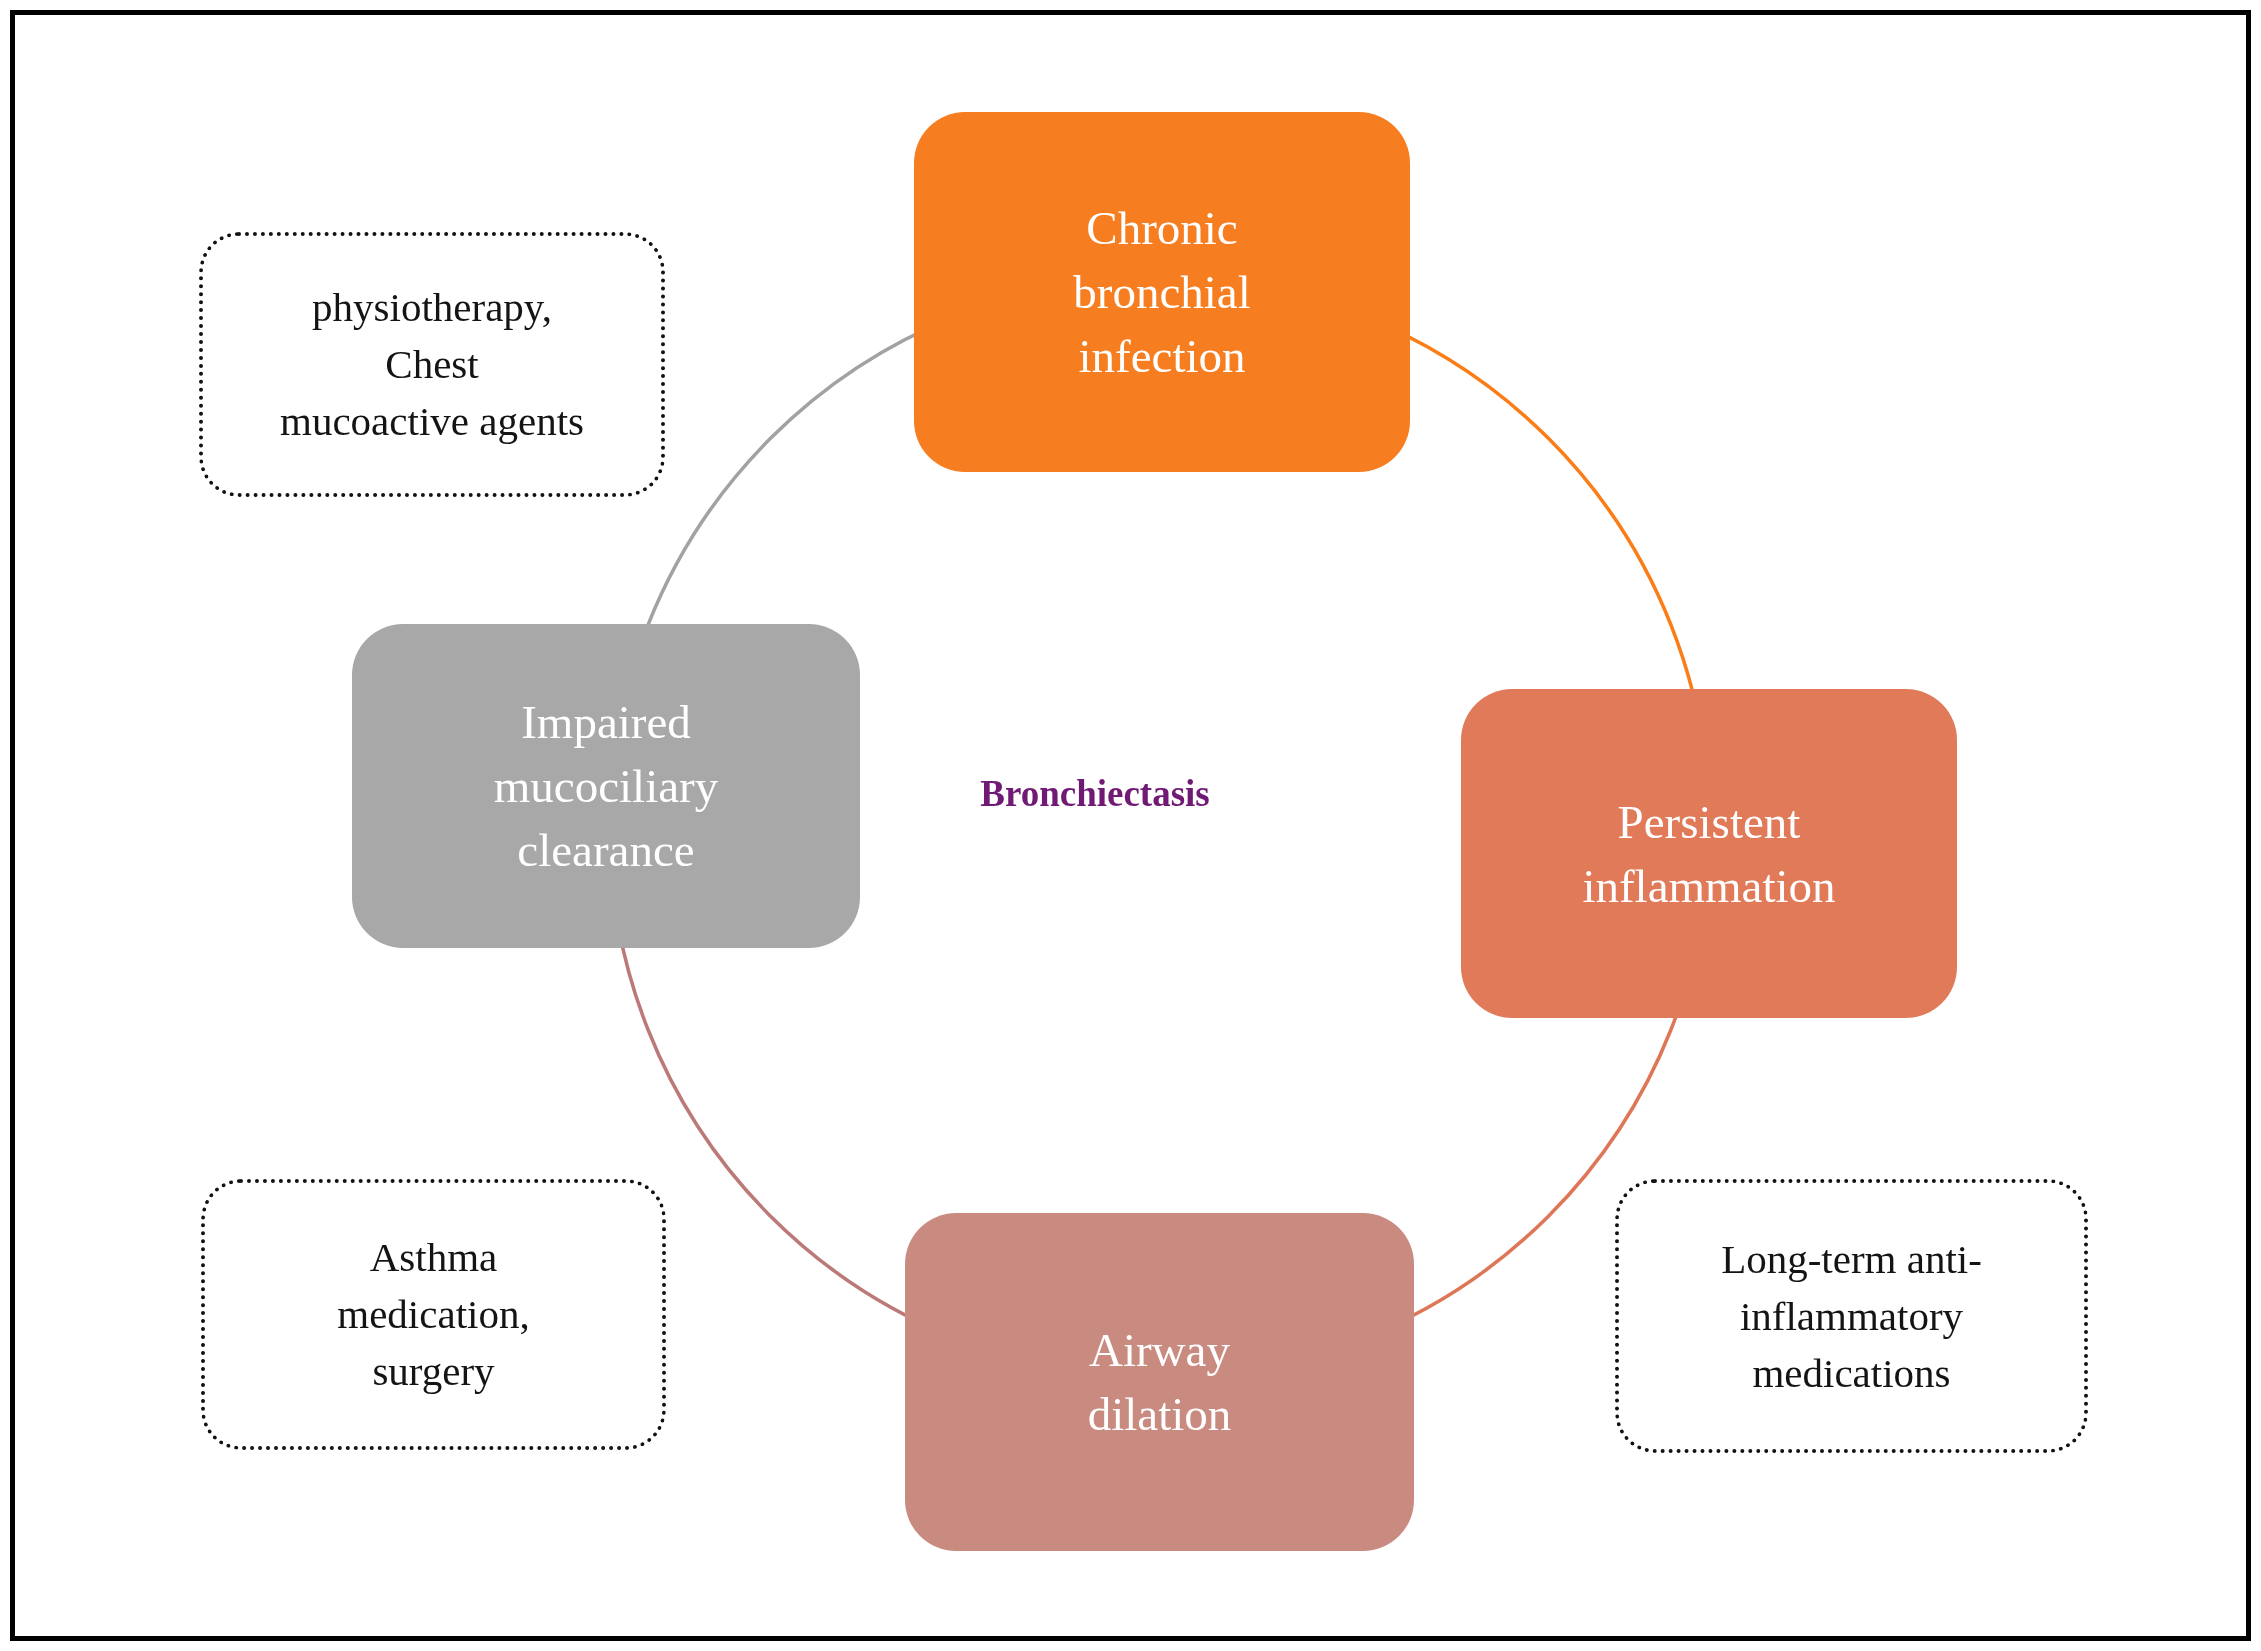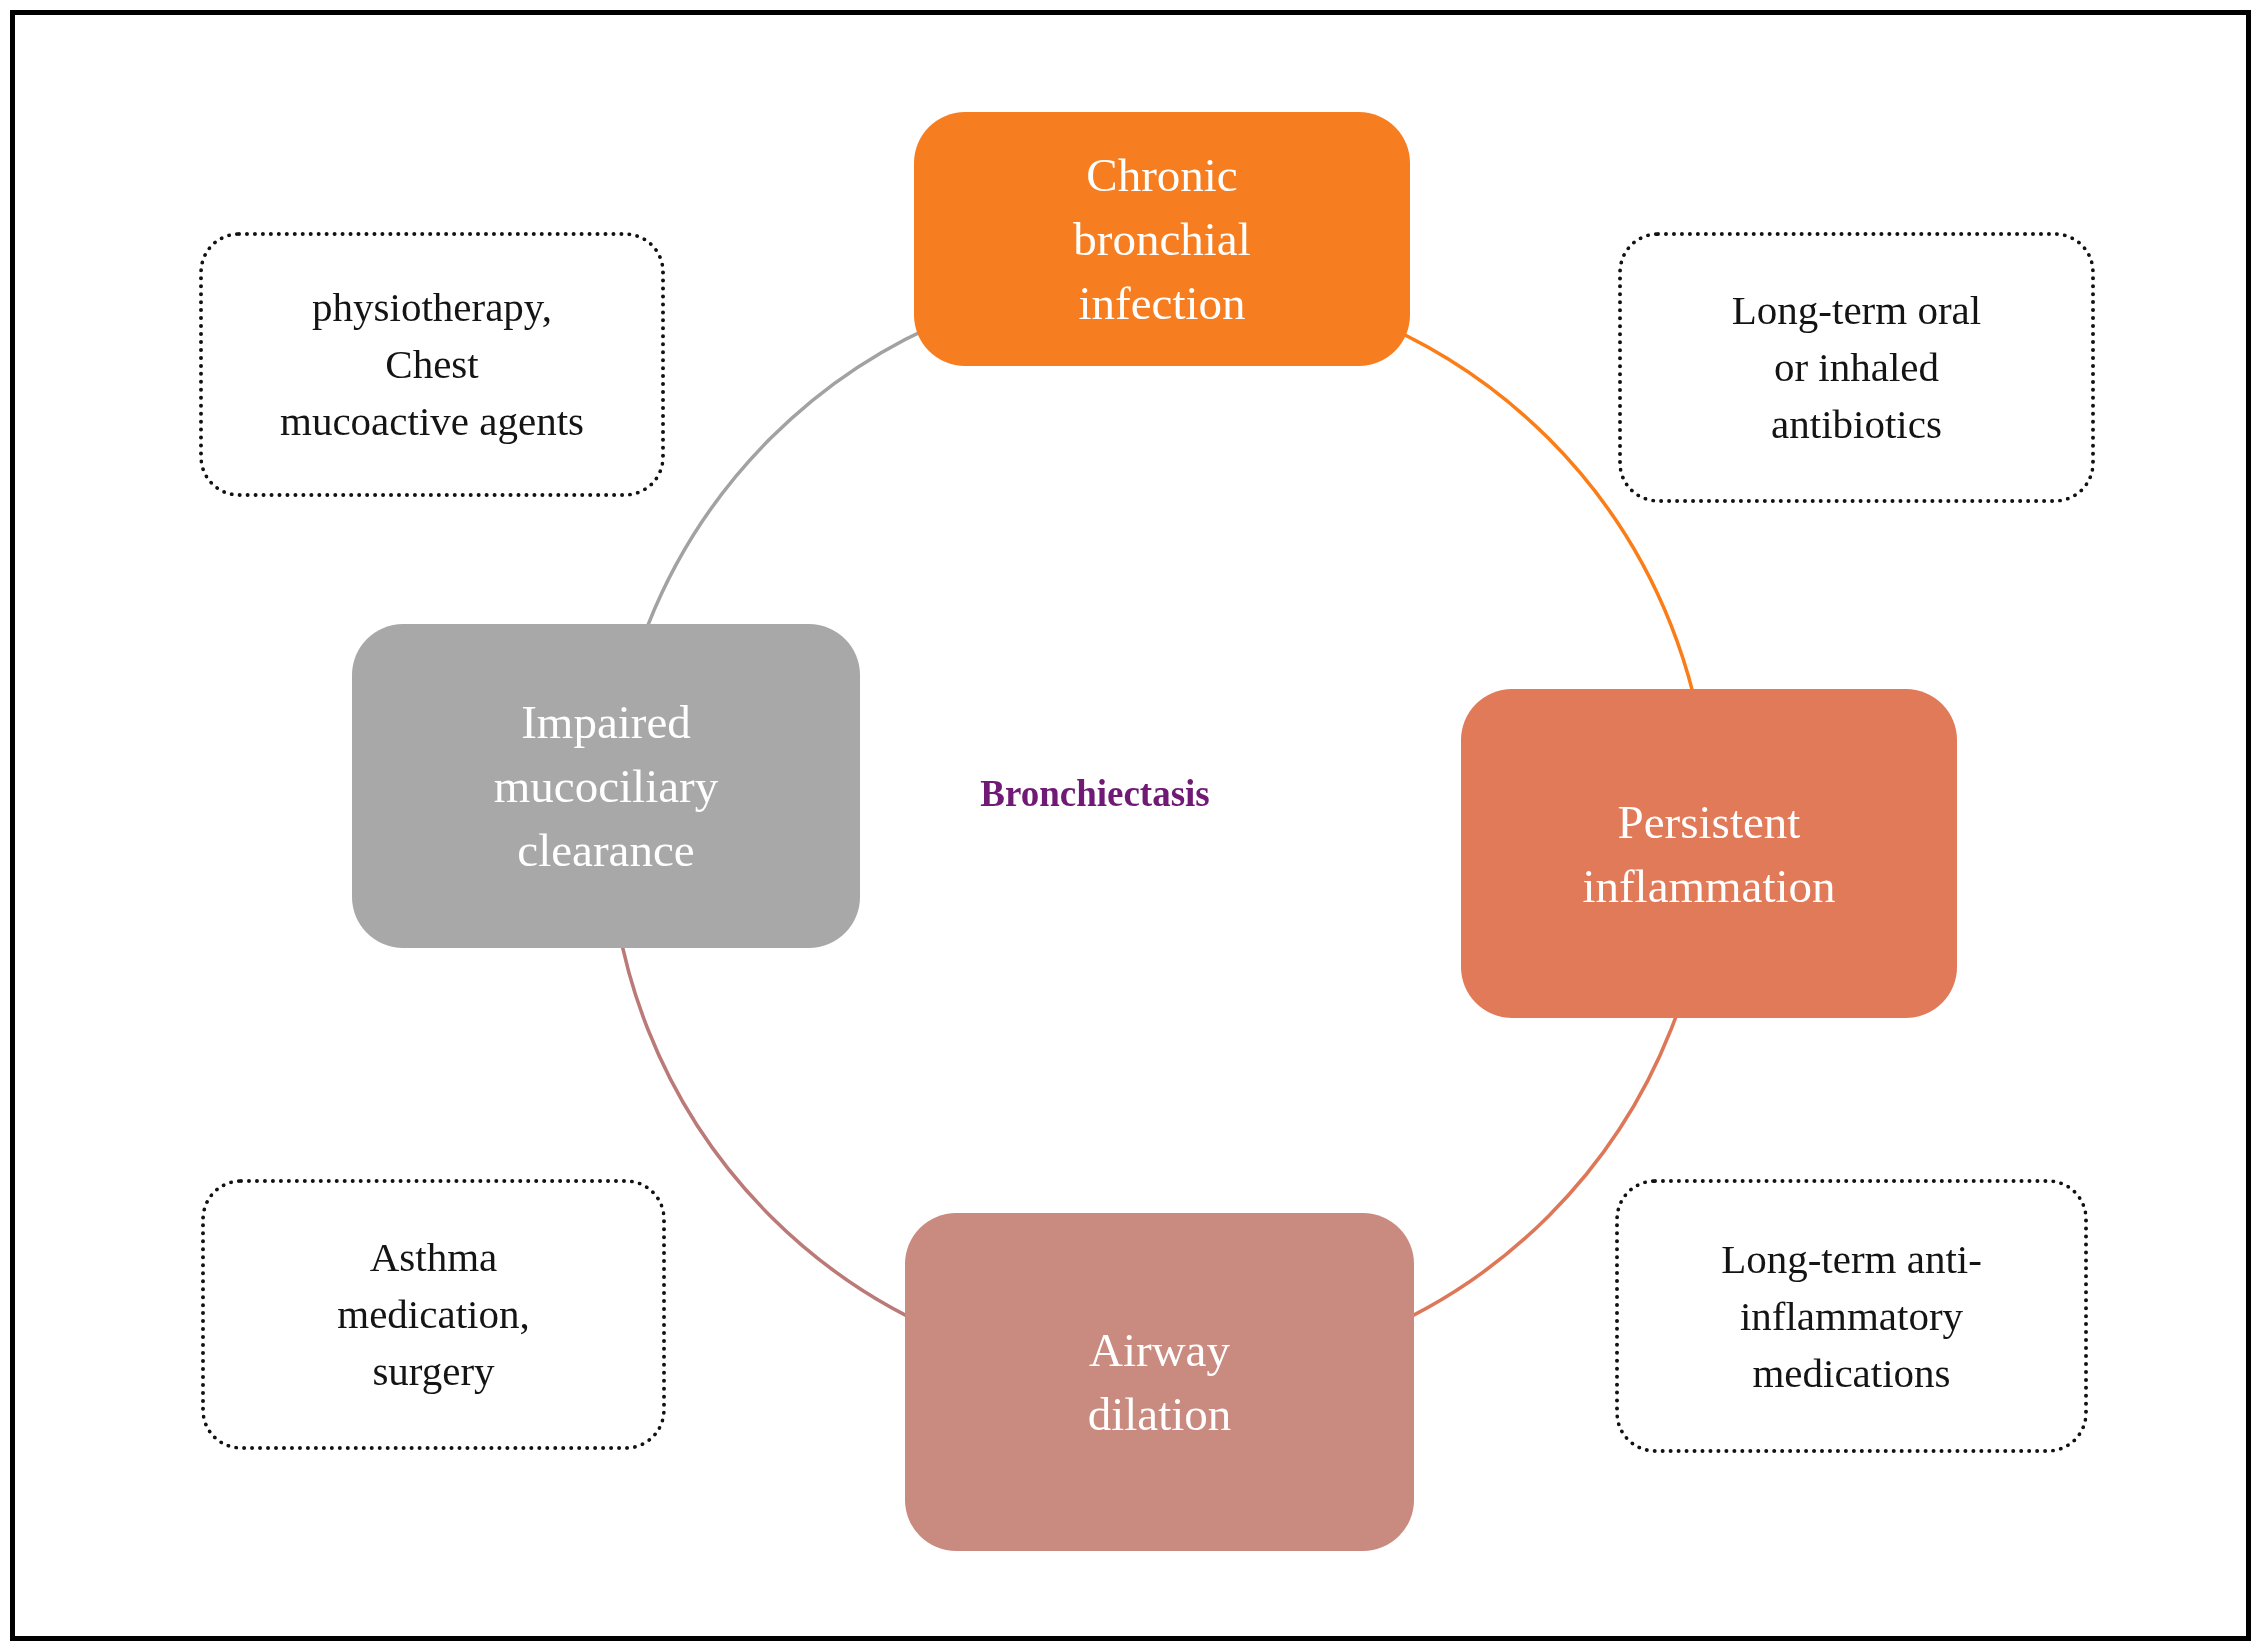--- a/index.html
+++ b/index.html
@@ -38,21 +38,21 @@
     border-radius: 51px;
     display: flex;
     align-items: center;
     justify-content: center;
     text-align: center;
     color: #ffffff;
     font-size: 47px;
     line-height: 64px;
   }
   .node span { display: block; }
-  .node-top    { left: 914px; top: 112px;  width: 496px; height: 254px; }
+  .node-top    { left: 914px; top: 112px;  width: 496px; height: 360px; }
   .node-right  { left: 1461px; top: 663px;  width: 496px; height: 329px; }
   .node-bottom { left: 905px; top: 1213px; width: 509px; height: 338px; }
   .node-left   { left: 352px;  top: 624px;  width: 508px; height: 324px; }
   .note {
     position: absolute;
     border: 4.2px dotted #121212;
     border-radius: 40px;
     display: flex;
     align-items: center;
     justify-content: center;
@@ -124,27 +124,20 @@
   </div>
 
   <div class="note note-tl">
     <div>
       <span>physiotherapy,</span>
       <span>Chest</span>
       <span>mucoactive agents</span>
     </div>
   </div>
 
-  <div class="note note-tr">
-    <div>
-      <span>Long-term oral</span>
-      <span>or inhaled</span>
-      <span>antibiotics</span>
-    </div>
-  </div>
 
   <div class="note note-bl">
     <div>
       <span>Asthma</span>
       <span>medication,</span>
       <span>surgery</span>
     </div>
   </div>
 
   <div class="note note-br">

